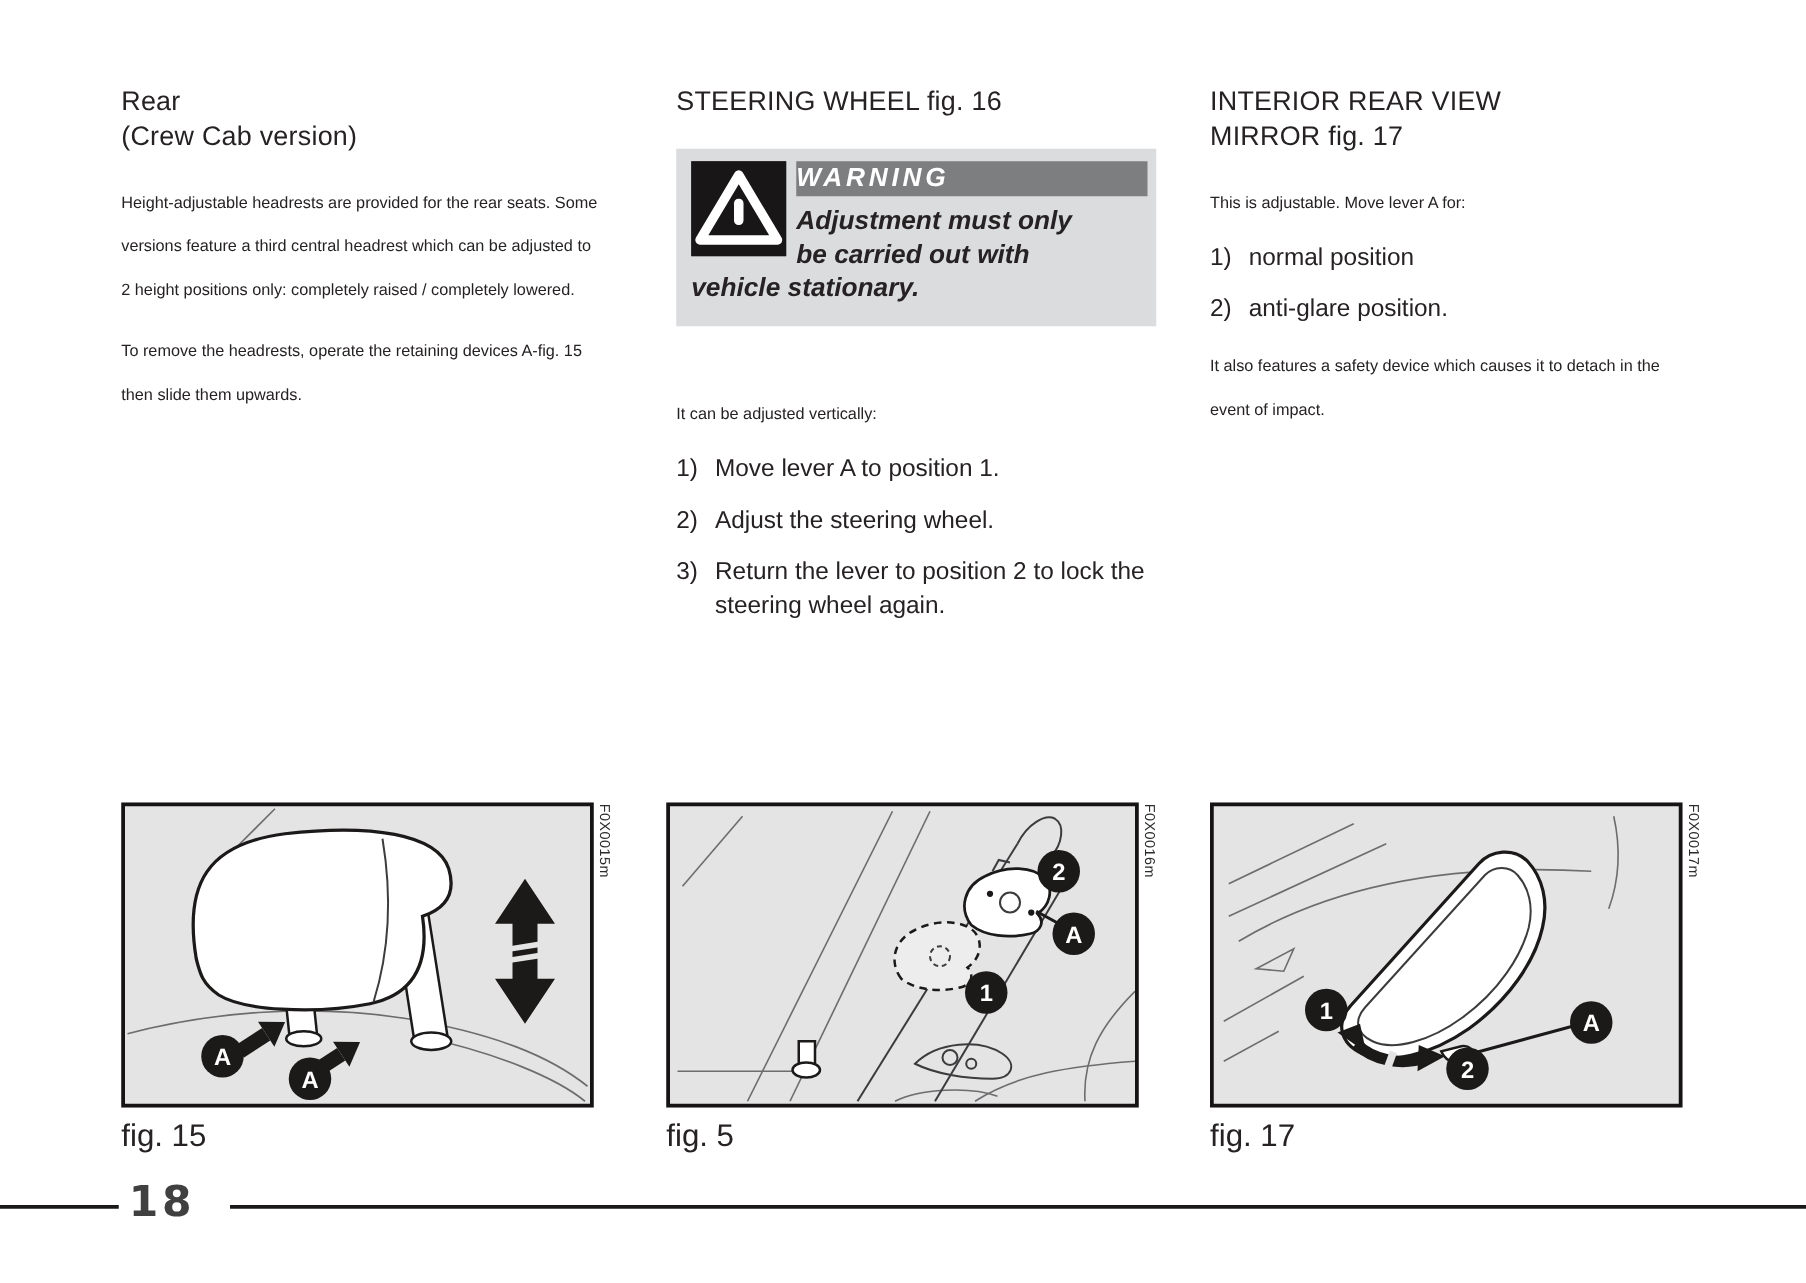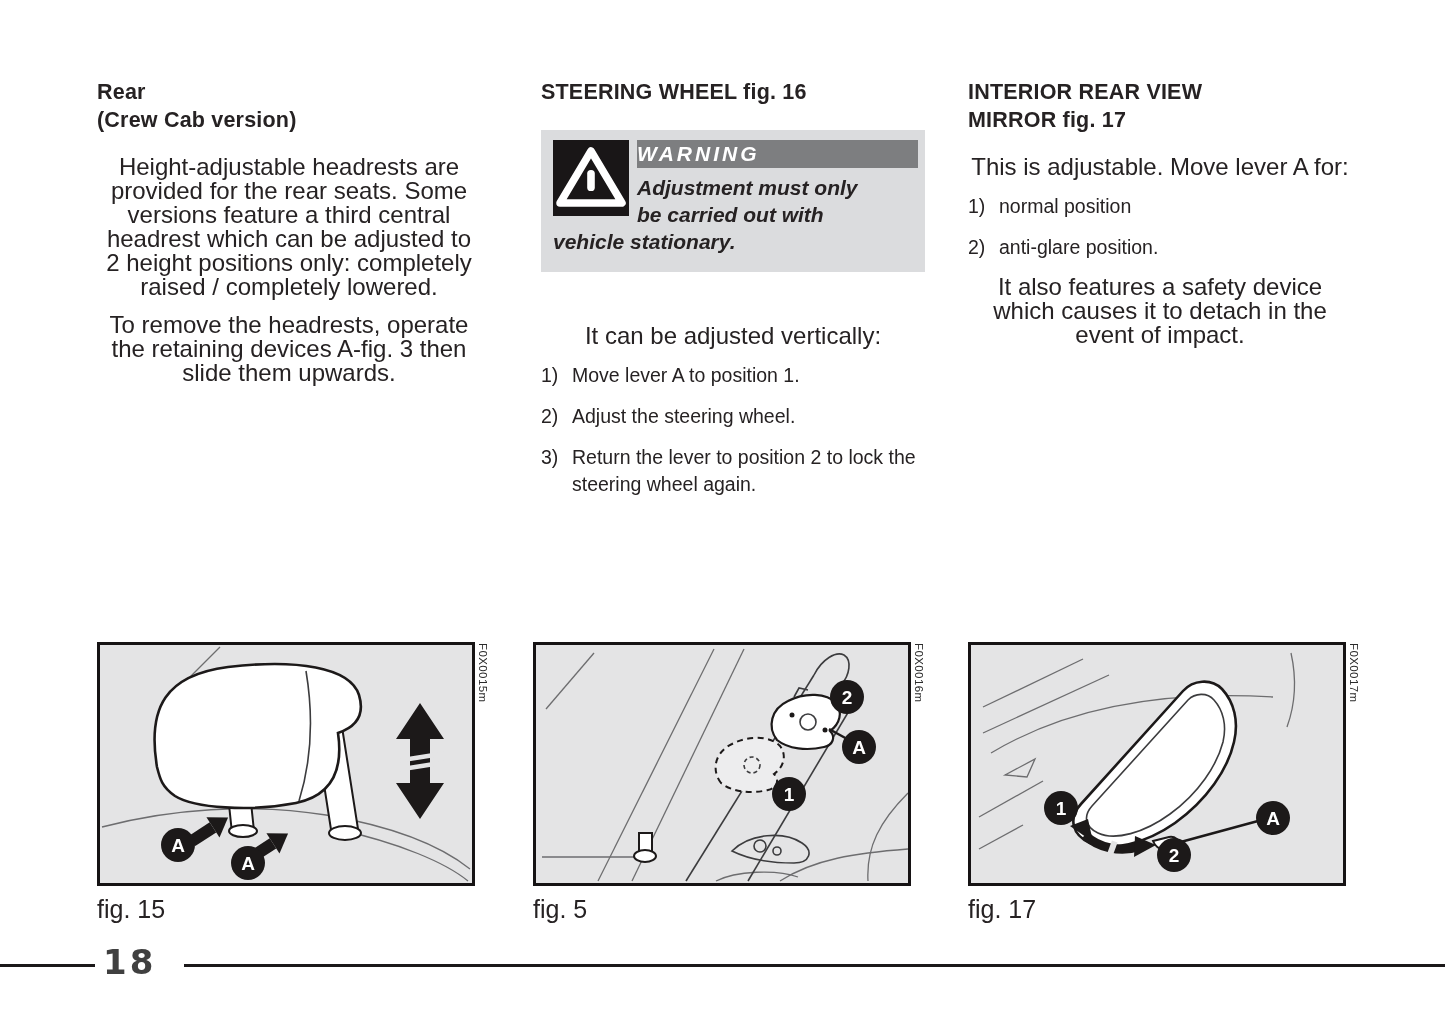--- a/index.html
+++ b/index.html
@@ -13,25 +13,25 @@
   }
   .page { position: absolute; inset: 0; }
 
   
   .col { position: absolute; top: 60px; width: 384px; }
   .col-1 { left: 97px; }
   .col-2 { left: 541px; }
   .col-3 { left: 968px; }
 
   .heading {
-    font-size: 21.5px; font-weight: bold; line-height: 28px;
-    margin: 18px 0 21px 0; letter-spacing: 0.2px;
+    font-size: 21.5px; font-weight: normal; line-height: 28px;
+    margin: 7px 0 21px 0; letter-spacing: 0.2px;
   }
   .heading .hline { display: block; }
-  .para { font-size: 24px; line-height: 24px; margin: 0 0 14px 0; text-align: center; }
+  .para { font-size: 13px; line-height: 35px; margin: 0 0 14px 0; }
   .step { display: flex; font-size: 19.5px; line-height: 27px; margin: 0 0 14px 0; }
   .step-num { flex: none; width: 31px; }
   .step-text { flex: 1; }
 
   
   .warnbox {
     background: #dbdcde;
     margin: 24px 0 52px 0;
     padding: 10px 7px 17px 12px;
     overflow: hidden;
@@ -107,21 +107,21 @@
 <body>
 
 <div class="page">
 
   <div class="col col-1">
     <h2 class="heading">
       <span class="hline">Rear</span>
       <span class="hline">(Crew Cab version)</span>
     </h2>
     <p class="para">Height-adjustable headrests are provided for the rear seats. Some versions feature a third central headrest which can be adjusted to 2 height positions only: completely raised / completely lowered.</p>
-    <p class="para">To remove the headrests, operate the retaining devices A-fig. 3 then slide them upwards.</p>
+    <p class="para">To remove the headrests, operate the retaining devices A-fig. 15 then slide them upwards.</p>
   </div>
 
   <div class="col col-2">
     <h2 class="heading">STEERING WHEEL fig. 16</h2>
 
     <div class="warnbox">
       <div class="warn-icon">
         <svg viewBox="0 0 76 76" width="76" height="76" aria-hidden="true">
           <rect x="0" y="0" width="76" height="76" fill="#191617"></rect>
           <path d="M38 11 L69 63 L7 63 Z" fill="none" stroke="#ffffff" stroke-width="7.5" stroke-linejoin="round"></path>

